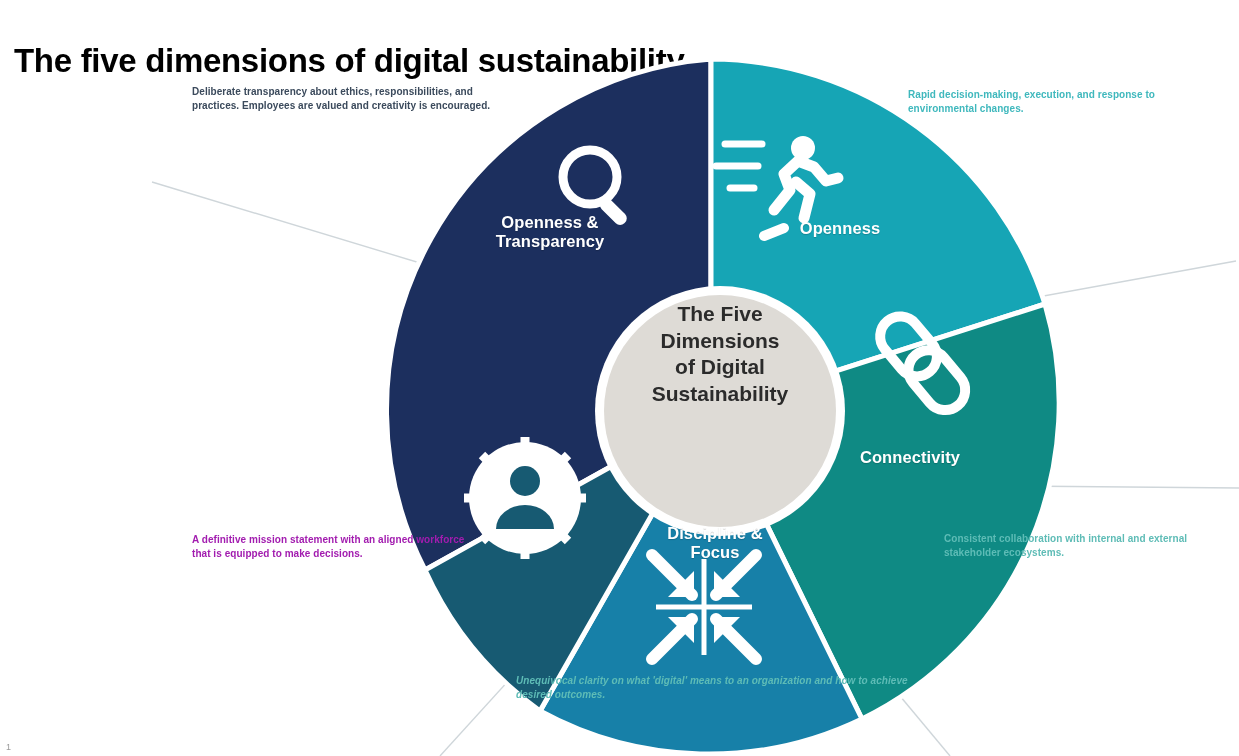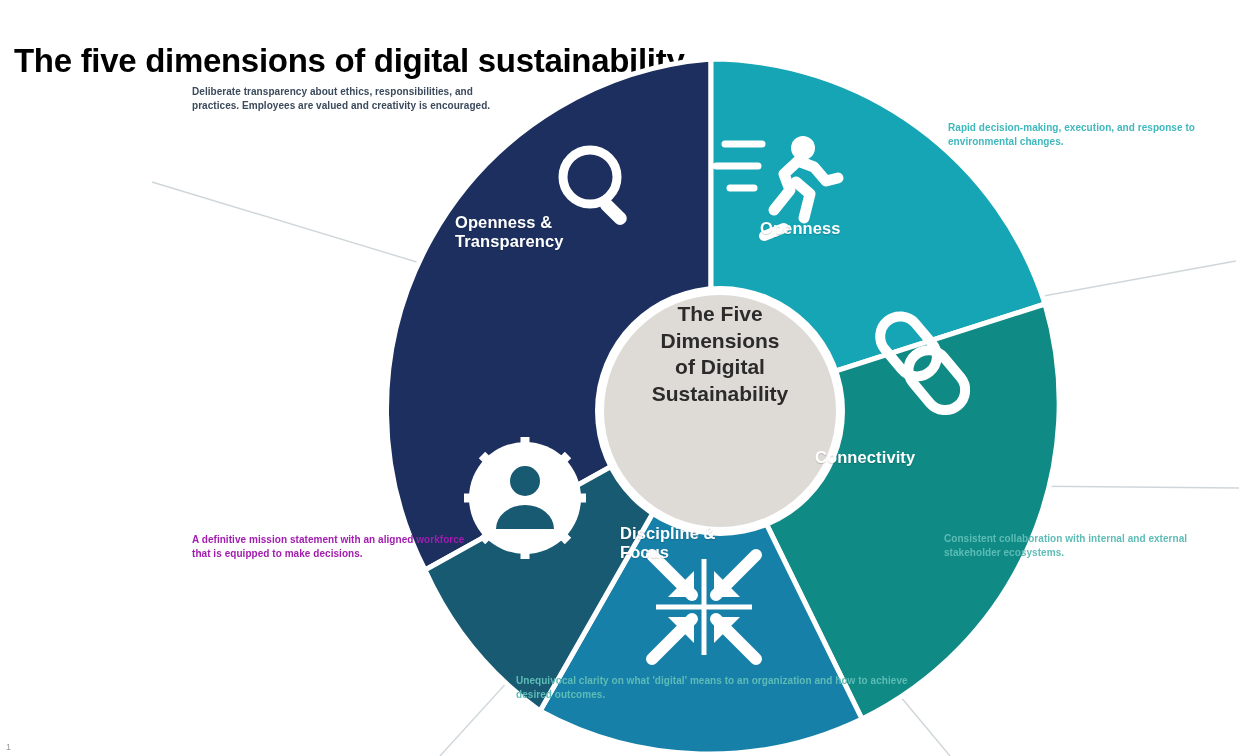--- a/index.html
+++ b/index.html
@@ -58,21 +58,21 @@
     height: 700px;
   }
 
   
   .seg-label {
     position: absolute;
     color: #ffffff;
     font-size: 16.5px;
     font-weight: bold;
     line-height: 1.16;
-    text-align: left;
+    text-align: center;
     letter-spacing: 0.1px;
     pointer-events: none;
     text-shadow: 0 1px 1px rgba(0,0,0,0.18);
   }
 
   #label-openness   { left: 455px; top: 157px; width: 190px; }
   #label-agility    { left: 760px; top: 163px; width: 160px; }
   #label-connect    { left: 815px; top: 392px; width: 190px; }
   #label-discipline { left: 620px; top: 468px; width: 190px; }
   #label-empower    { left: 400px; top: 295px; width: 196px; }
@@ -94,23 +94,23 @@
   
   .callout {
     position: absolute;
     font-size: 10px;
     font-weight: bold;
     line-height: 1.36;
     letter-spacing: 0.05px;
   }
 
   #callout-openness   { left: 192px; top: 29px;  width: 310px; color: #3b4a5c; }
-  #callout-agility    { left: 948px; top: 32px;  width: 262px; color: #3fb8bd; margin-top: 33px; }
+  #callout-agility    { left: 908px; top: 32px;  width: 262px; color: #3fb8bd; }
   #callout-connect    { left: 944px; top: 476px; width: 258px; color: #5ebcb6; }
-  #callout-discipline { left: 516px; top: 618px; width: 396px; color: #5ebcb6; }
+  #callout-discipline { left: 516px; top: 618px; width: 396px; color: #5ebcb6; font-style: italic; }
   #callout-empower    { left: 192px; top: 477px; width: 290px; color: #a21caf; }
 </style>
 </head>
 <body>
 
 <div id="slide">
 
   <h1 id="page-title">The five dimensions of digital sustainability</h1>
 
   <div id="diagram">

